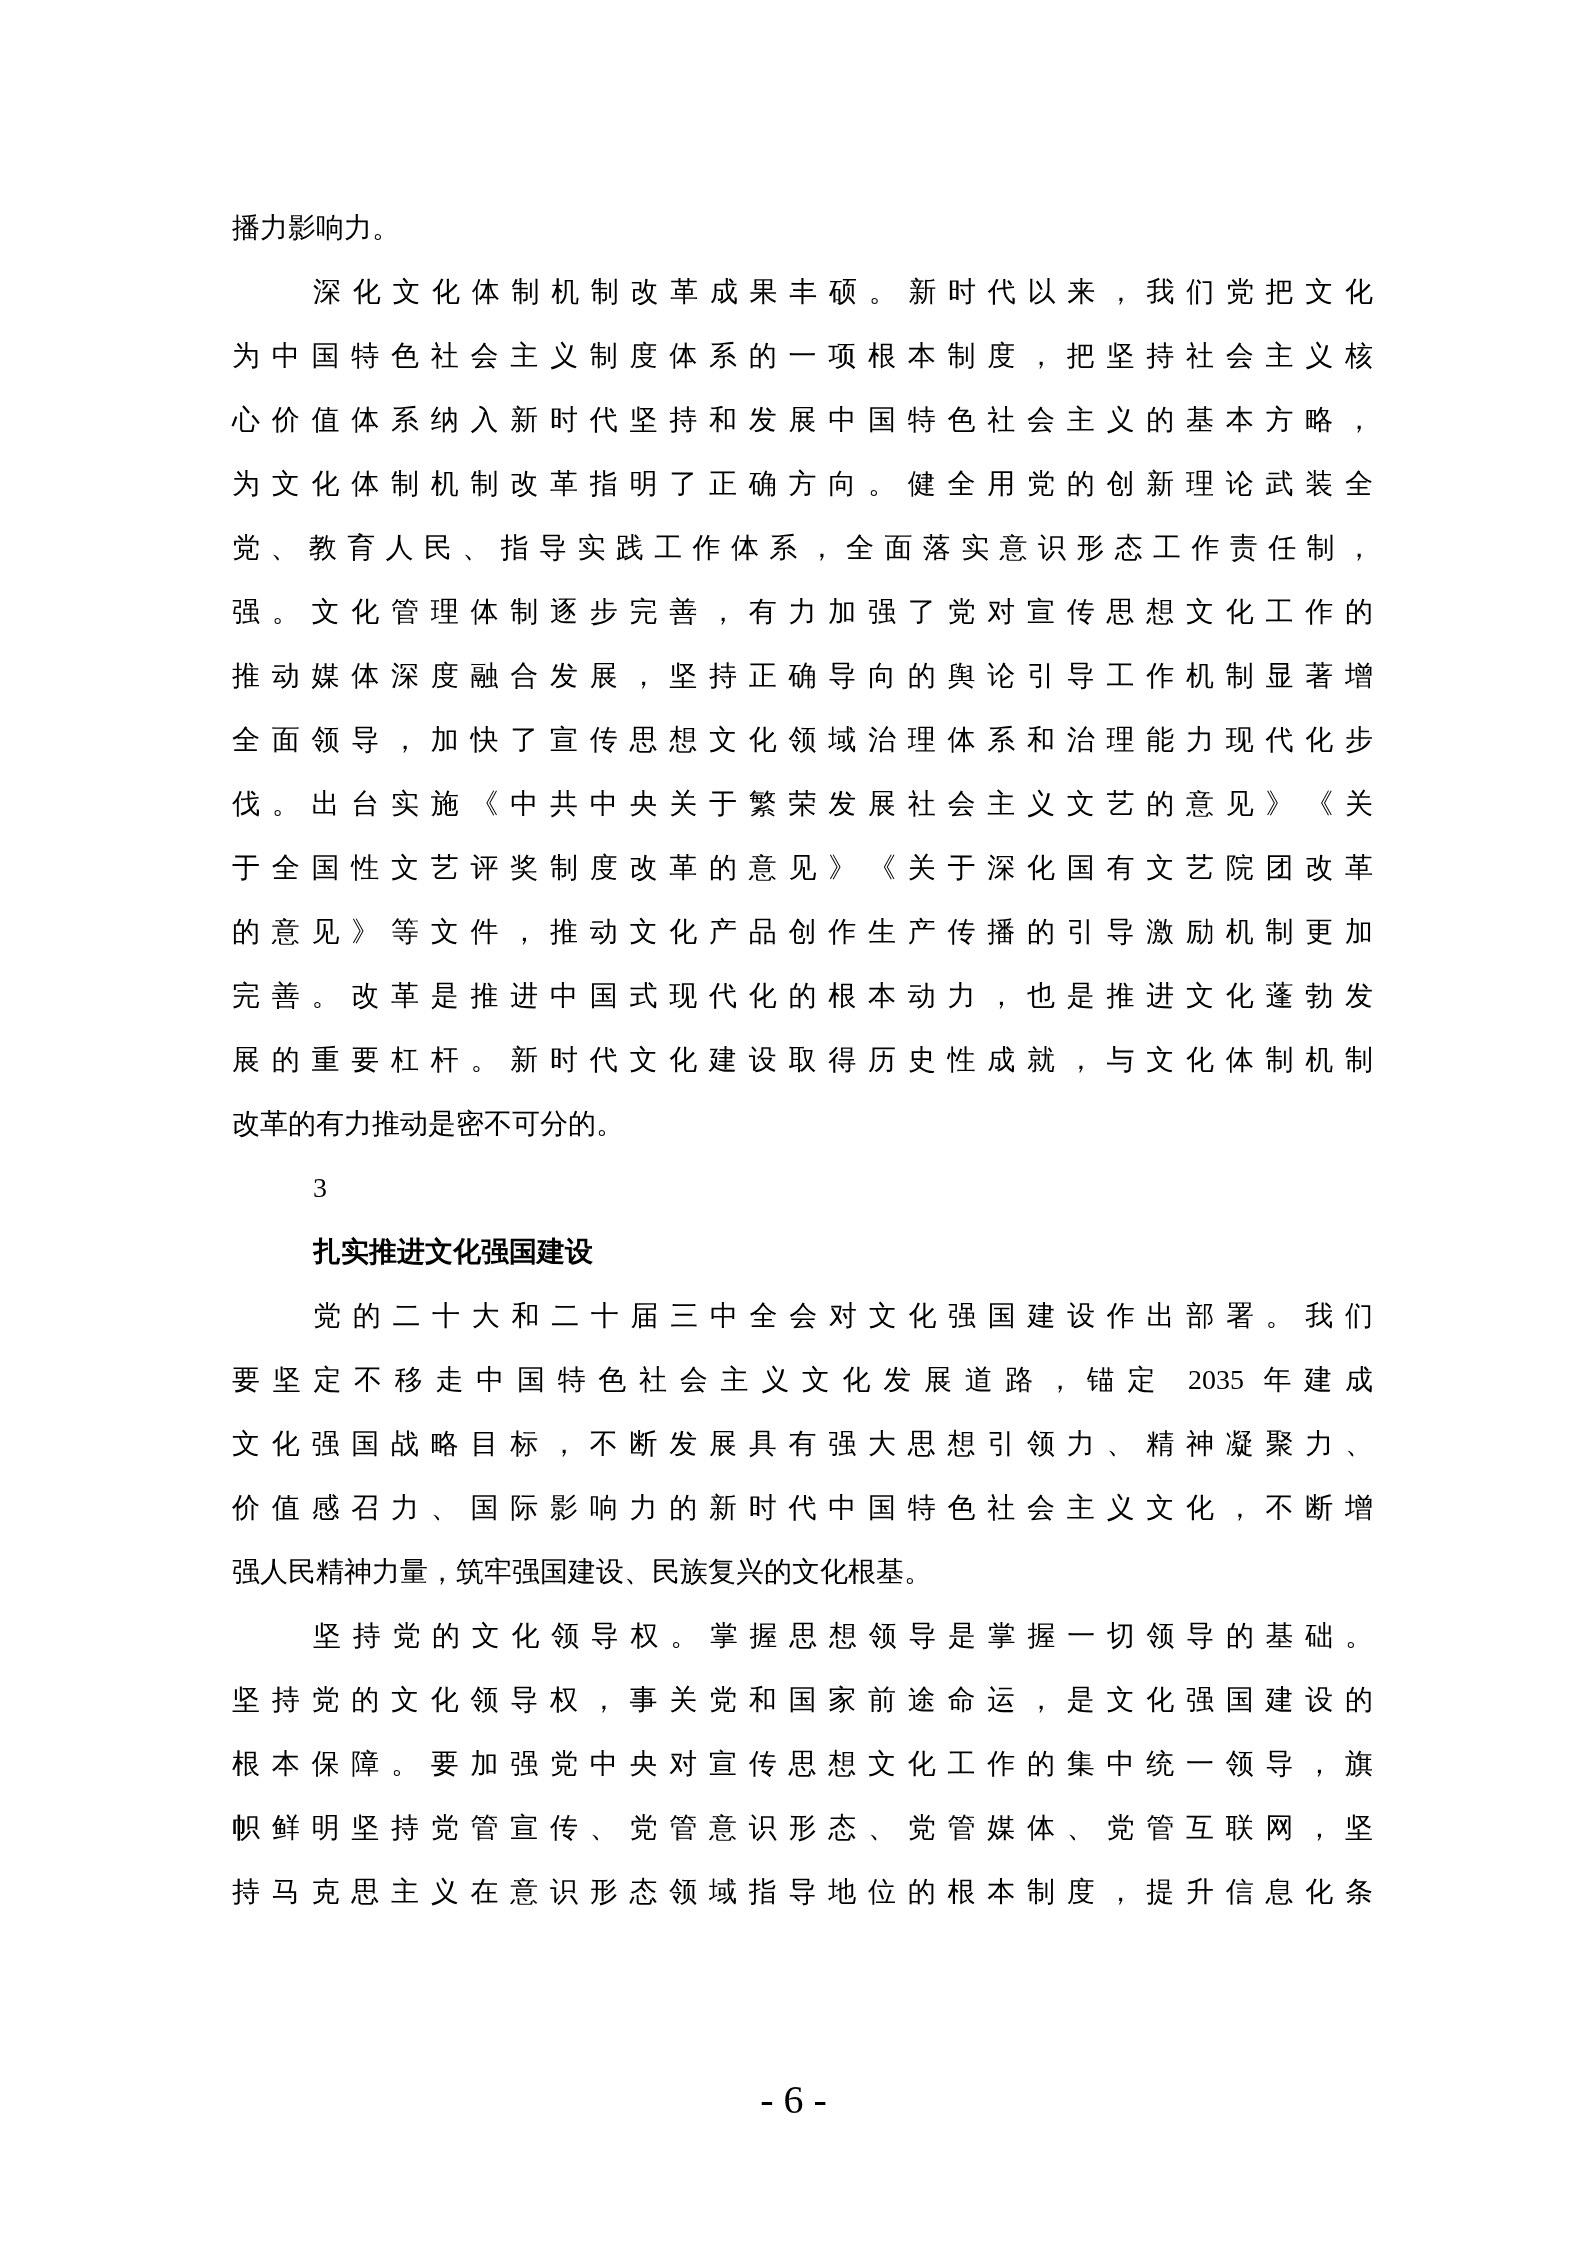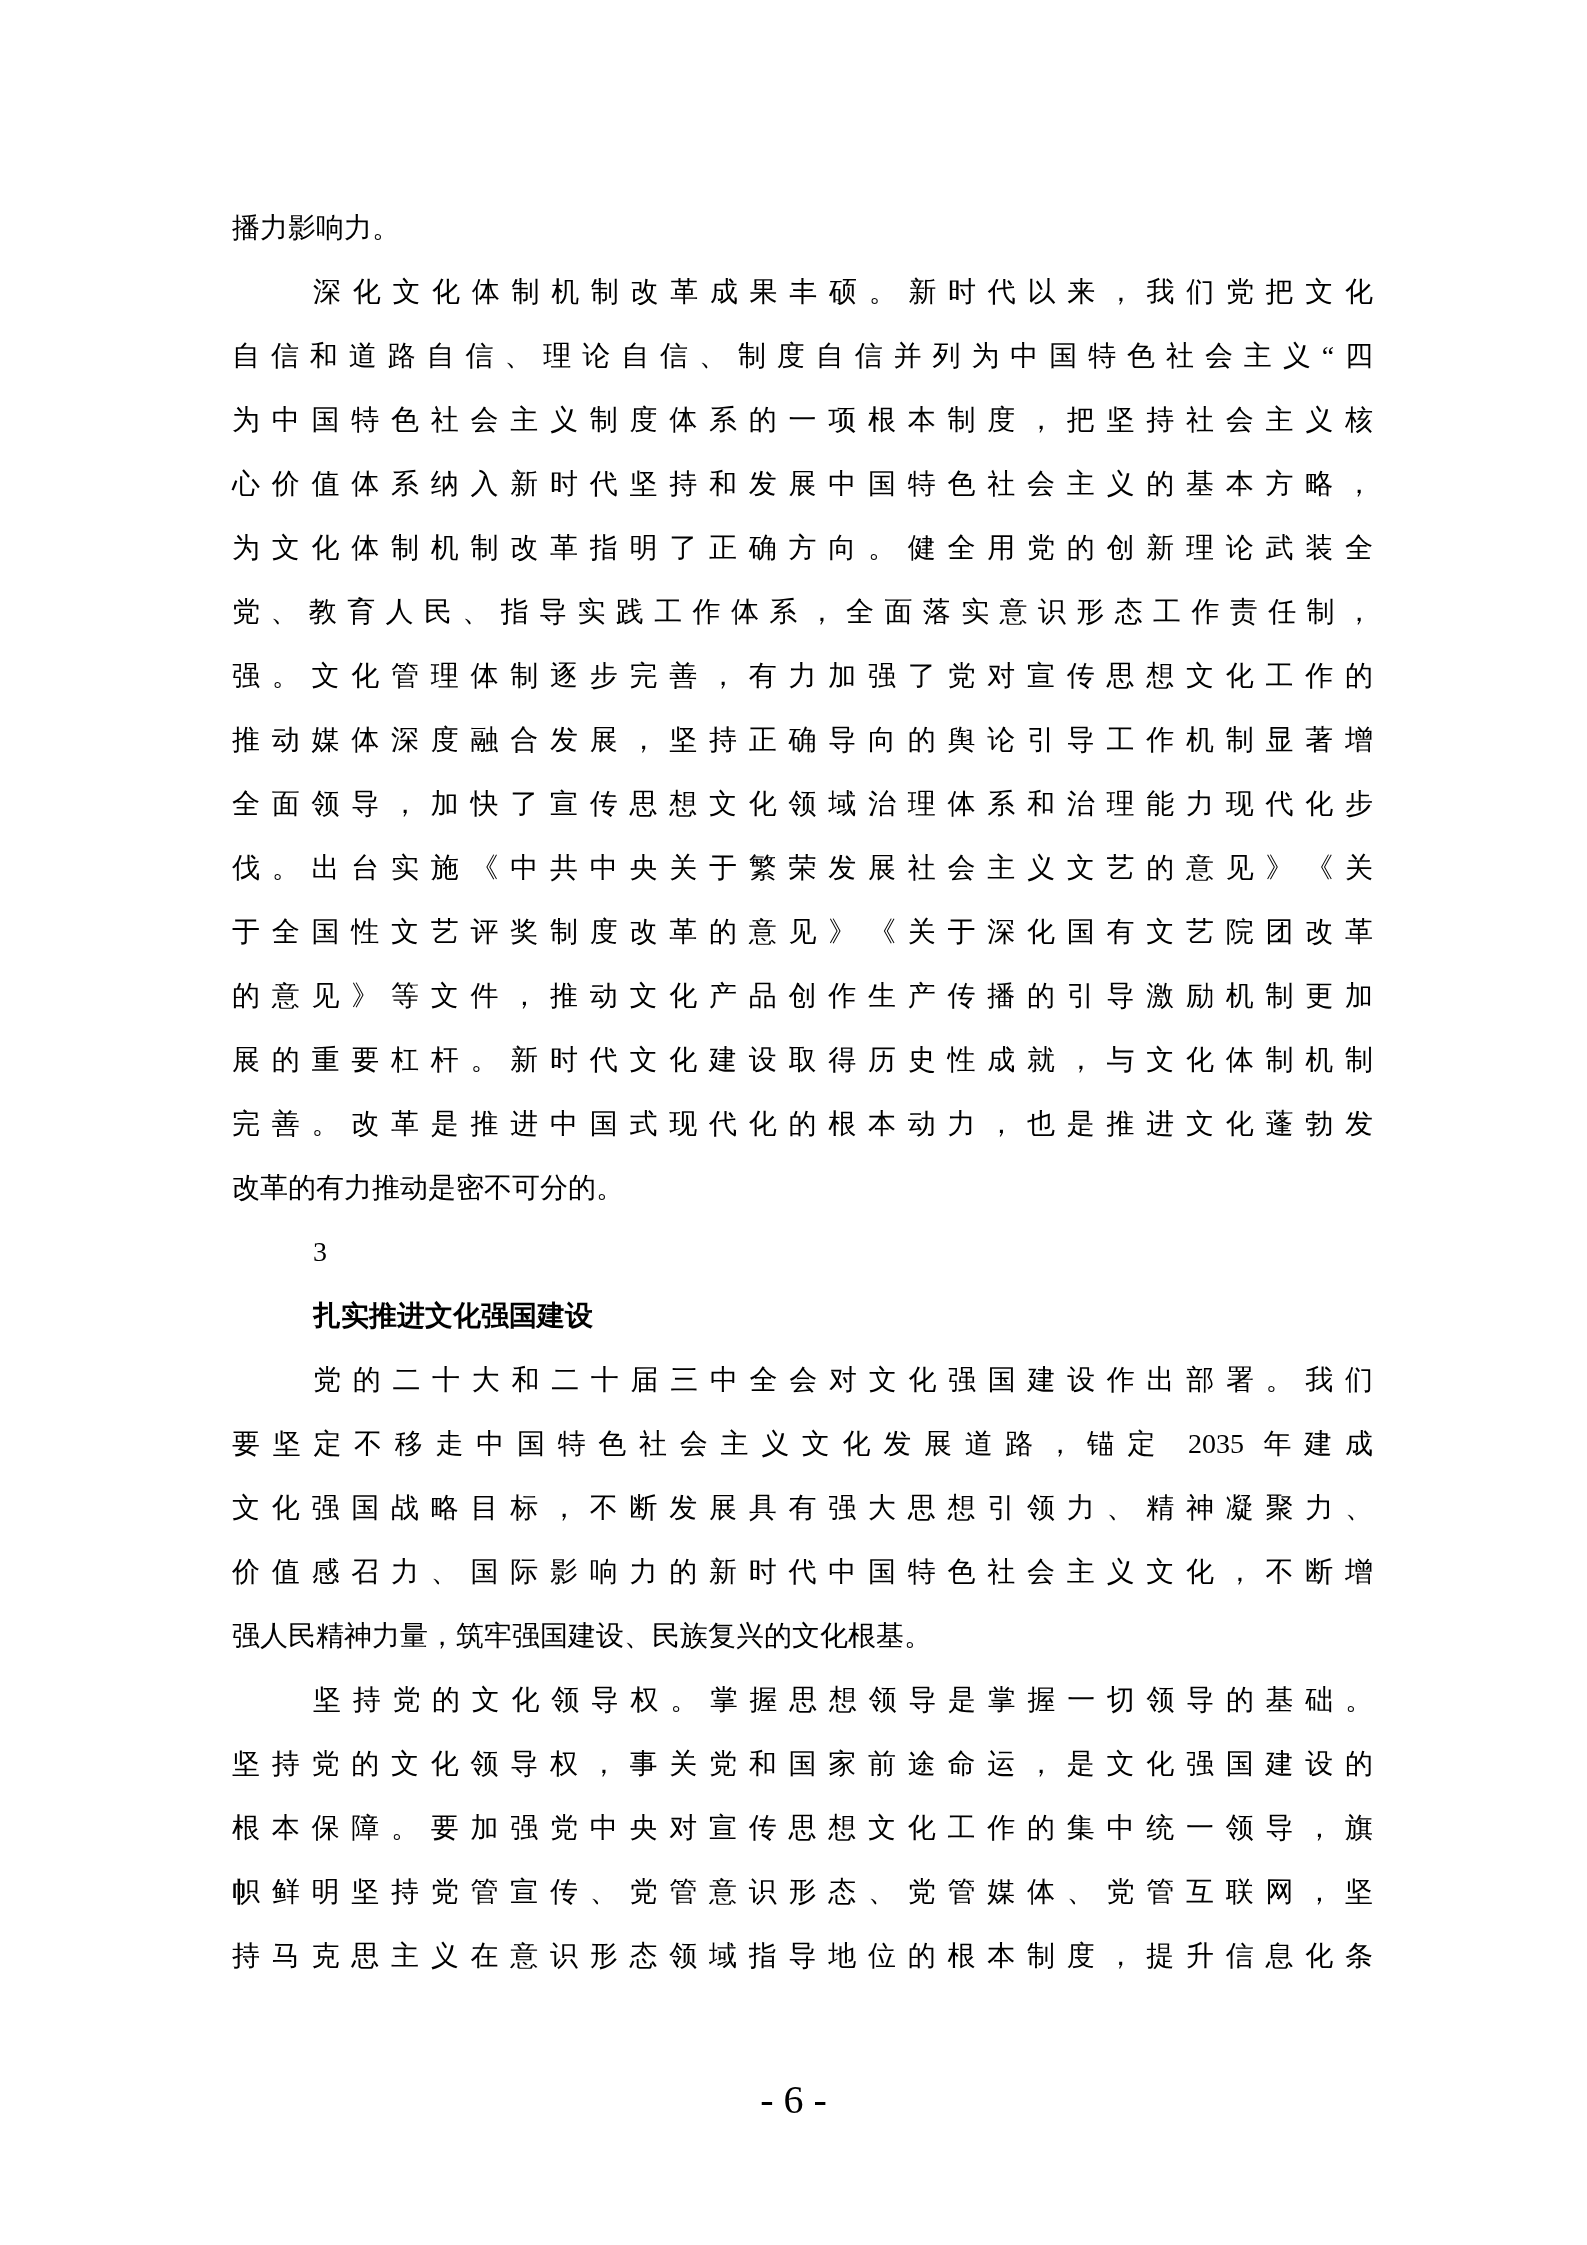--- a/index.html
+++ b/index.html
@@ -50,33 +50,32 @@
     line-height: 64px;
   }
 </style>
 </head>
 <body>
 
 <div class="page" style="color: rgb(0, 0, 0); background: rgb(255, 255, 255);">
   <div class="textblock" id="textblock">
       <div class="line">播力影响力。</div>
       <div class="line j ind">深化文化体制机制改革成果丰硕。新时代以来，我们党把文化</div>
-      <div class="line j">自信和道路自信、理论自信、制度自信并列为中国特色社会主义“四</div>
       <div class="line j">为中国特色社会主义制度体系的一项根本制度，把坚持社会主义核</div>
       <div class="line j">心价值体系纳入新时代坚持和发展中国特色社会主义的基本方略，</div>
       <div class="line j">为文化体制机制改革指明了正确方向。健全用党的创新理论武装全</div>
       <div class="line j">党、教育人民、指导实践工作体系，全面落实意识形态工作责任制，</div>
       <div class="line j">强。文化管理体制逐步完善，有力加强了党对宣传思想文化工作的</div>
       <div class="line j">推动媒体深度融合发展，坚持正确导向的舆论引导工作机制显著增</div>
       <div class="line j">全面领导，加快了宣传思想文化领域治理体系和治理能力现代化步</div>
       <div class="line j">伐。出台实施《中共中央关于繁荣发展社会主义文艺的意见》《关</div>
       <div class="line j">于全国性文艺评奖制度改革的意见》《关于深化国有文艺院团改革</div>
       <div class="line j">的意见》等文件，推动文化产品创作生产传播的引导激励机制更加</div>
+      <div class="line j">完善。改革是推进中国式现代化的根本动力，也是推进文化蓬勃发</div>
       <div class="line j">展的重要杠杆。新时代文化建设取得历史性成就，与文化体制机制</div>
-      <div class="line j">完善。改革是推进中国式现代化的根本动力，也是推进文化蓬勃发</div>
       <div class="line">改革的有力推动是密不可分的。</div>
       <div class="line ind">3</div>
       <div class="line ind bold">扎实推进文化强国建设</div>
       <div class="line j ind">党的二十大和二十届三中全会对文化强国建设作出部署。我们</div>
       <div class="line j">要坚定不移走中国特色社会主义文化发展道路，锚定 2035 年建成</div>
       <div class="line j">文化强国战略目标，不断发展具有强大思想引领力、精神凝聚力、</div>
       <div class="line j">价值感召力、国际影响力的新时代中国特色社会主义文化，不断增</div>
       <div class="line">强人民精神力量，筑牢强国建设、民族复兴的文化根基。</div>
       <div class="line j ind">坚持党的文化领导权。掌握思想领导是掌握一切领导的基础。</div>
       <div class="line j">坚持党的文化领导权，事关党和国家前途命运，是文化强国建设的</div>

